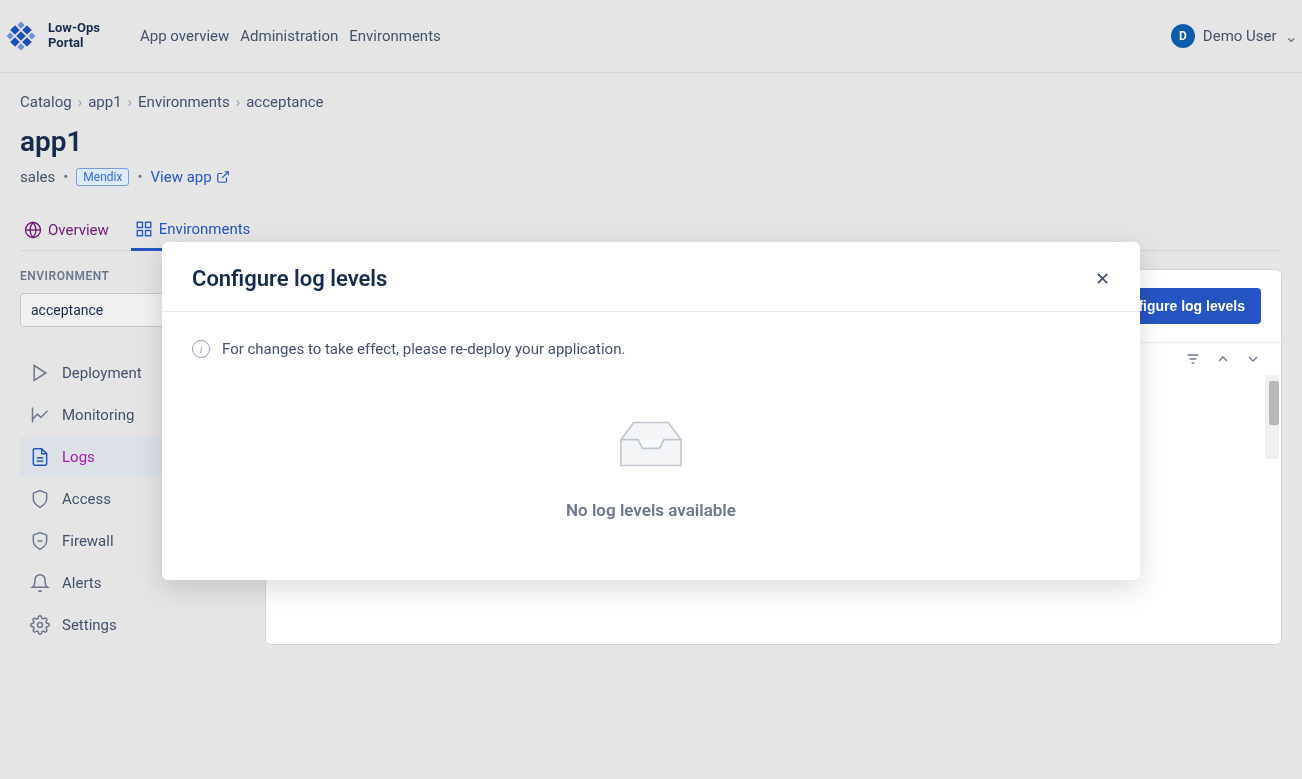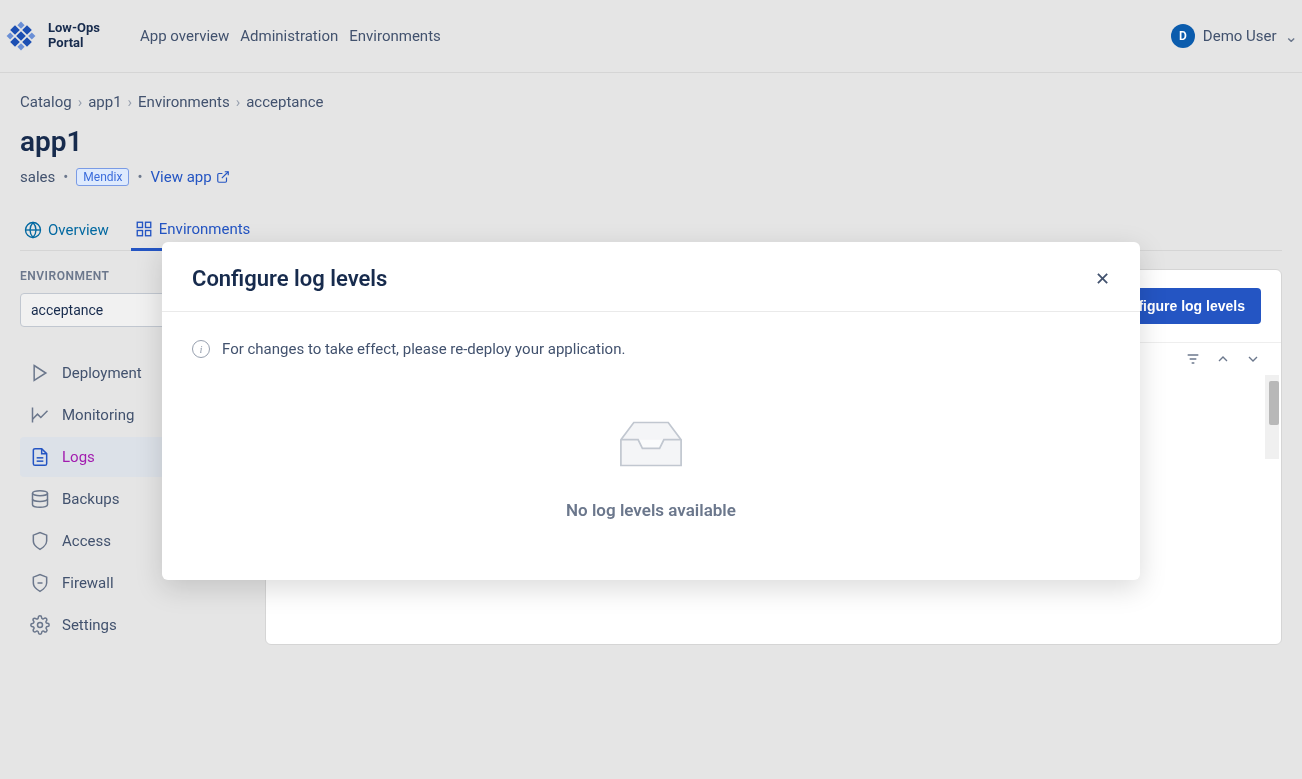--- a/index.html
+++ b/index.html
@@ -18,21 +18,21 @@
 .page-body { padding: 20px 20px 0 20px; }
 .breadcrumb { display: flex; align-items: center; gap: 6px; color: #42526e; font-size: 15px; margin-bottom: 14px; }
 .breadcrumb .sep { color: #97a0af; }
 .page-title { font-size: 28px; font-weight: 600; color: #172b4d; margin-bottom: 10px; }
 .subline { display: flex; align-items: center; gap: 8px; font-size: 15px; color: #42526e; margin-bottom: 24px; }
 .tag { background: #deeafd; color: #3b6cdb; border: 1px solid #7a9be5; border-radius: 3px; padding: 1px 6px; font-size: 12px; }
 .view-link { color: #2455c3; cursor: pointer; display: flex; align-items: center; gap: 4px; }
 .dot { color: #6b778c; }
 
 .tabs { display: flex; gap: 18px; border-bottom: 1px solid #d5d5d5; padding-left: 0; }
-.tab { display: flex; align-items: center; gap: 6px; padding: 10px 4px; color: #0369a1; font-size: 15px; cursor: pointer; }
+.tab { display: flex; align-items: center; gap: 6px; padding: 10px 4px; color: #701a75; font-size: 15px; cursor: pointer; }
 .tab.active { color: #2455c3; border-bottom: 3px solid #2455c3; margin-bottom: -1px; }
 .tab-icon { width: 18px; height: 18px; }
 
 .content-area { display: flex; margin-top: 18px; gap: 0; }
 .sidebar { width: 225px; flex-shrink: 0; }
 .env-label { font-size: 12px; font-weight: 600; letter-spacing: 0.5px; color: #6b778c; margin-bottom: 10px; }
 .env-select { border: 1px solid #c1c7d0; border-radius: 4px; padding: 8px 10px; background: #f1f1f1; display: flex; align-items: center; justify-content: space-between; width: 176px; cursor: pointer; margin-bottom: 26px; font-size: 14px; color: #172b4d; }
 .side-items { display: flex; flex-direction: column; gap: 2px; width: 176px; }
 .side-item { display: flex; align-items: center; gap: 12px; padding: 10px 10px; border-radius: 4px; cursor: pointer; color: #42526e; font-size: 15px; }
 .side-item.active { background: #dce1e8; color: #a21caf; }
@@ -170,38 +170,37 @@
           <svg class="si-icon" viewBox="0 0 24 24" fill="none" stroke="currentColor" stroke-width="1.8">
               <path d="M14 2H6a2 2 0 0 0-2 2v16a2 2 0 0 0 2 2h12a2 2 0 0 0 2-2V8z"></path>
               <polyline points="14 2 14 8 20 8"></polyline>
               <line x1="8" y1="13" x2="16" y2="13"></line>
               <line x1="8" y1="17" x2="16" y2="17"></line>
             </svg>
           <span>Logs</span>
         </div>
         <div class="side-item">
           <svg class="si-icon" viewBox="0 0 24 24" fill="none" stroke="currentColor" stroke-width="1.8">
-              <ellipse cx="12" cy="5" rx="9" ry="3"></ellipse>
-              <path d="M3 5v14c0 1.66 4 3 9 3s9-1.34 9-3V5"></path>
-              <path d="M3 12c0 1.66 4 3 9 3s9-1.34 9-3"></path>
-            </svg>
-          <span>Backups</span>
-        </div>
-        <div class="side-item">
-          <svg class="si-icon" viewBox="0 0 24 24" fill="none" stroke="currentColor" stroke-width="1.8">
               <path d="M12 22s8-4 8-10V5l-8-3-8 3v7c0 6 8 10 8 10z"></path>
             </svg>
           <span>Access</span>
         </div>
         <div class="side-item">
           <svg class="si-icon" viewBox="0 0 24 24" fill="none" stroke="currentColor" stroke-width="1.8">
               <path d="M12 22s8-4 8-10V5l-8-3-8 3v7c0 6 8 10 8 10z"></path>
               <line x1="9" y1="12" x2="15" y2="12"></line>
             </svg>
           <span>Firewall</span>
+        </div>
+        <div class="side-item">
+          <svg class="si-icon" viewBox="0 0 24 24" fill="none" stroke="currentColor" stroke-width="1.8">
+              <path d="M18 8A6 6 0 0 0 6 8c0 7-3 9-3 9h18s-3-2-3-9"></path>
+              <path d="M13.73 21a2 2 0 0 1-3.46 0"></path>
+            </svg>
+          <span>Alerts</span>
         </div>
         <div class="side-item">
           <svg class="si-icon" viewBox="0 0 24 24" fill="none" stroke="currentColor" stroke-width="1.8">
               <circle cx="12" cy="12" r="3"></circle>
               <path d="M19.4 15a1.65 1.65 0 0 0 .33 1.82l.06.06a2 2 0 0 1-2.83 2.83l-.06-.06a1.65 1.65 0 0 0-1.82-.33 1.65 1.65 0 0 0-1 1.51V21a2 2 0 0 1-4 0v-.09a1.65 1.65 0 0 0-1-1.51 1.65 1.65 0 0 0-1.82.33l-.06.06a2 2 0 1 1-2.83-2.83l.06-.06a1.65 1.65 0 0 0 .33-1.82 1.65 1.65 0 0 0-1.51-1H3a2 2 0 0 1 0-4h.09a1.65 1.65 0 0 0 1.51-1 1.65 1.65 0 0 0-.33-1.82l-.06-.06a2 2 0 1 1 2.83-2.83l.06.06a1.65 1.65 0 0 0 1.82.33h0a1.65 1.65 0 0 0 1-1.51V3a2 2 0 0 1 4 0v.09a1.65 1.65 0 0 0 1 1.51h0a1.65 1.65 0 0 0 1.82-.33l.06-.06a2 2 0 1 1 2.83 2.83l-.06.06a1.65 1.65 0 0 0-.33 1.82v0a1.65 1.65 0 0 0 1.51 1H21a2 2 0 0 1 0 4h-.09a1.65 1.65 0 0 0-1.51 1z"></path>
             </svg>
           <span>Settings</span>
         </div>
       </div>
     </div>

